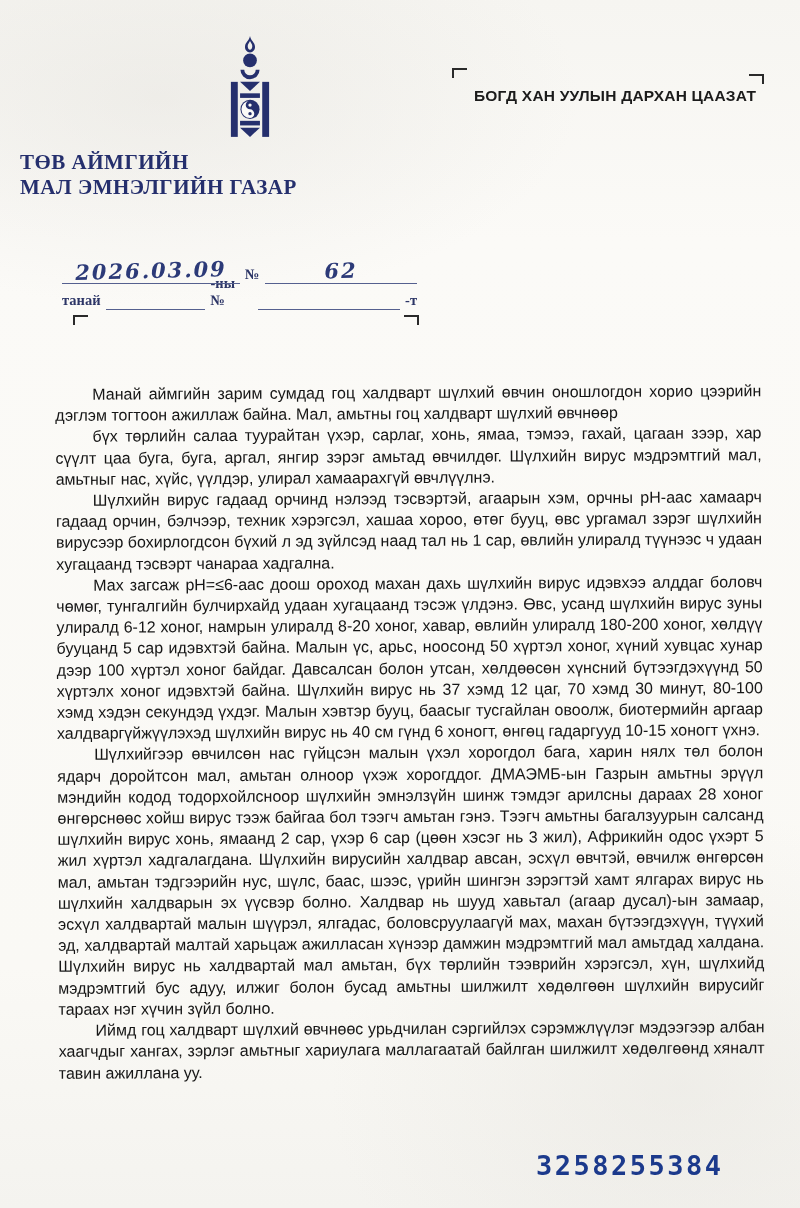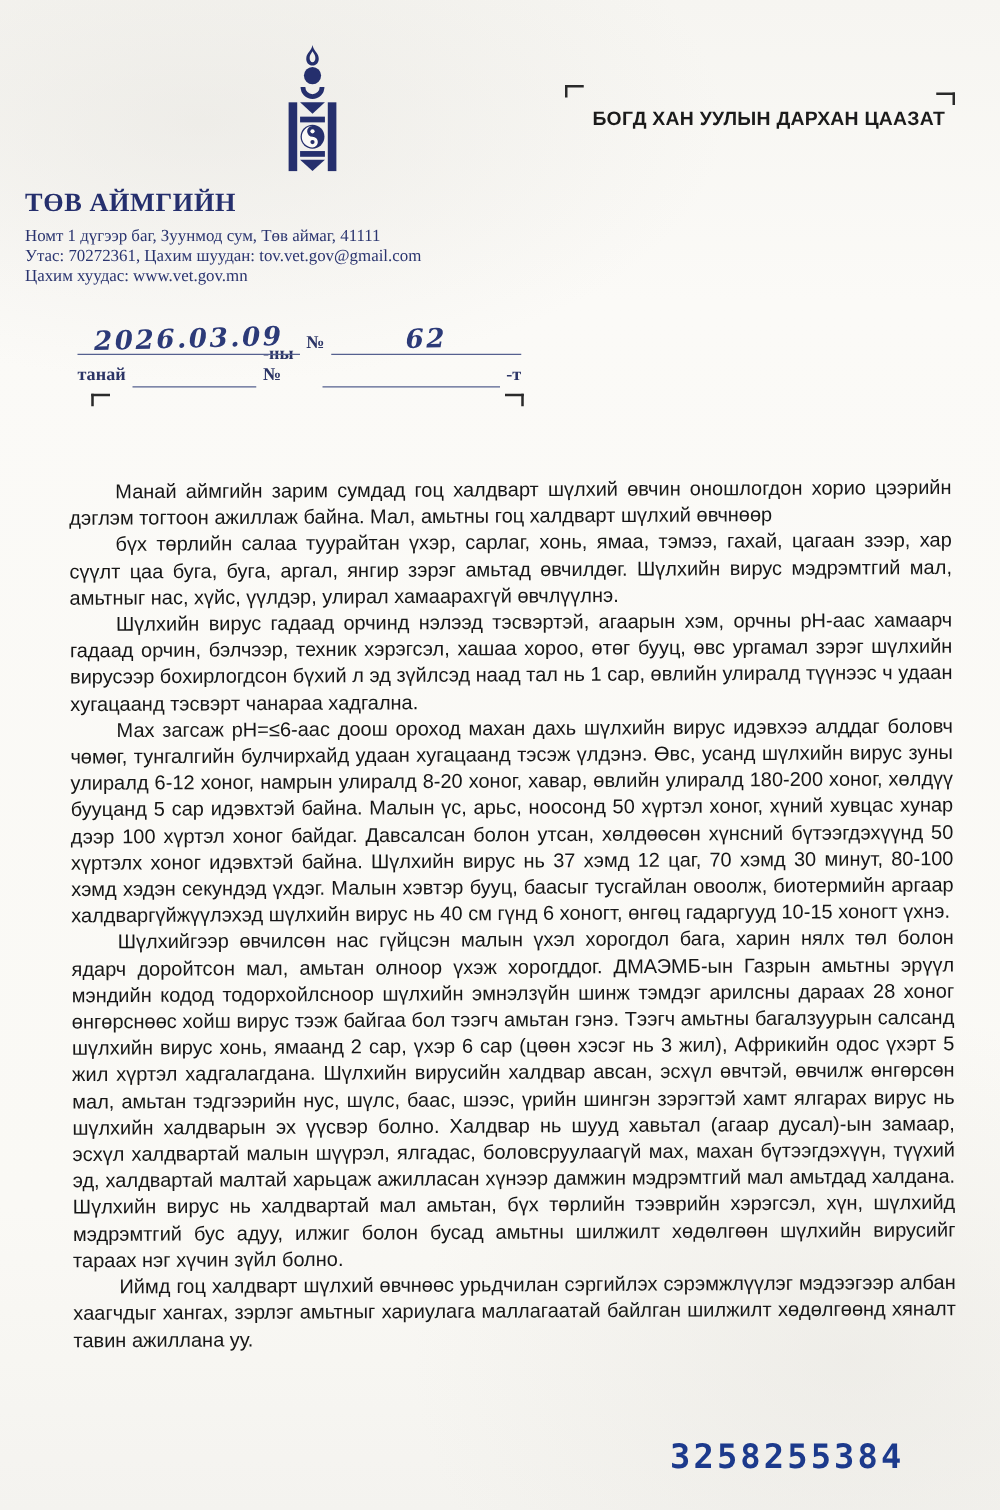--- a/index.html
+++ b/index.html
@@ -112,25 +112,21 @@
 
         <rect x="17" y="111" width="26" height="6"></rect>
 
         <polygon points="17,120 43,120 30,132"></polygon>
       </g>
     </svg>
   </div>
 
   <div class="org-block">
     <div class="org-line">ТӨВ АЙМГИЙН</div>
-    <div class="org-addr">
-      <div>Номт 1 дүгээр баг, Зуунмод сум, Төв аймаг, 41111</div>
-      <div>Утас: 70272361, Цахим шуудан: tov.vet.gov@gmail.com</div>
-      <div>Цахим хуудас: www.vet.gov.mn</div>
-    </div>
+    <div class="org-line">МАЛ ЭМНЭЛГИЙН ГАЗАР</div>
   </div>
 
   <div class="cm cm-l cm-rec-l"></div>
   <div class="cm cm-r cm-rec-r"></div>
   <div class="recipient">
     <div>БОГД ХАН УУЛЫН ДАРХАН ЦААЗАТ</div>
   </div>
 
   <div class="ref">
     <div class="ref-row ref-row1">

